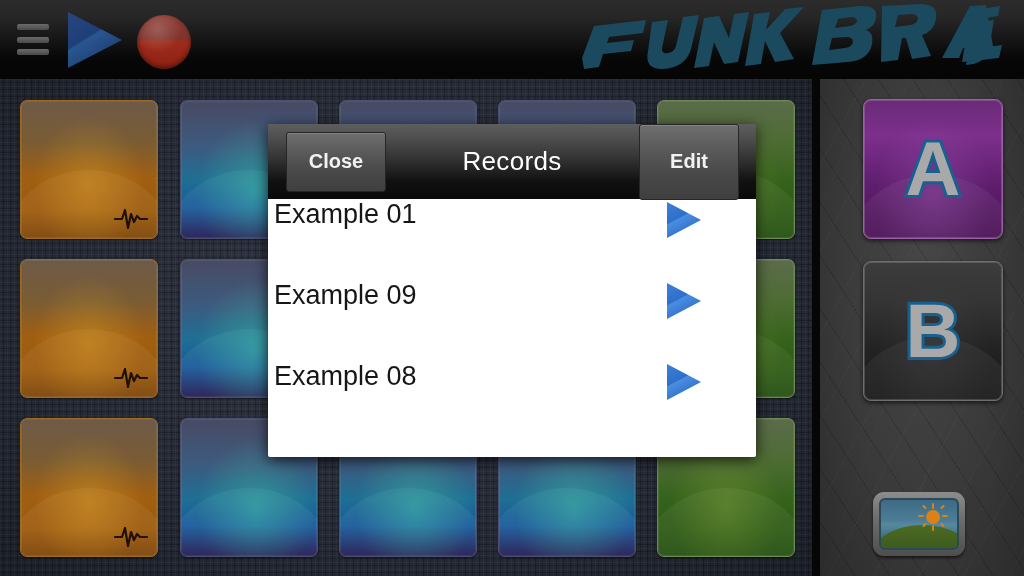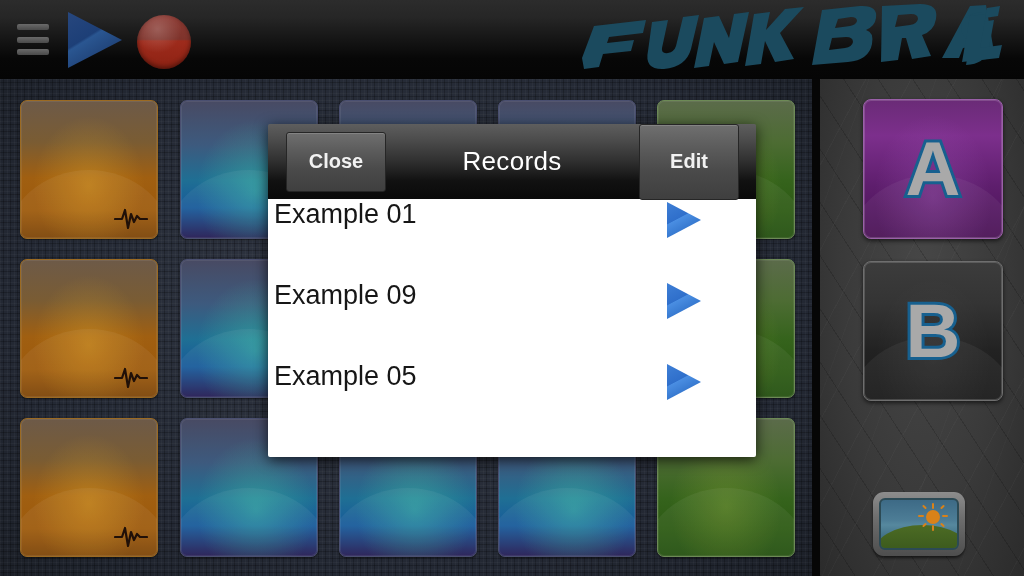--- a/index.html
+++ b/index.html
@@ -377,21 +377,21 @@
                 <stop offset="0%" stop-color="#3e7fd6"></stop>
                 <stop offset="49%" stop-color="#2f6fcb"></stop>
                 <stop offset="51%" stop-color="#4a8ee2"></stop>
                 <stop offset="100%" stop-color="#2a6bc4"></stop>
               </linearGradient>
             </defs>
             <polygon points="5,3 39,21 5,39" fill="url(#rpg1)"></polygon>
           </svg>
         </div>
         <div class="rec-row">
-          <span class="label">Example 05</span>
+          <span class="label">Example 08</span>
           <span class="spacer"></span>
           <svg class="play" viewBox="0 0 42 42">
             <defs>
               <linearGradient id="rpg2" x1="0" y1="0" x2="0.5" y2="1">
                 <stop offset="0%" stop-color="#3e7fd6"></stop>
                 <stop offset="49%" stop-color="#2f6fcb"></stop>
                 <stop offset="51%" stop-color="#4a8ee2"></stop>
                 <stop offset="100%" stop-color="#2a6bc4"></stop>
               </linearGradient>
             </defs>

